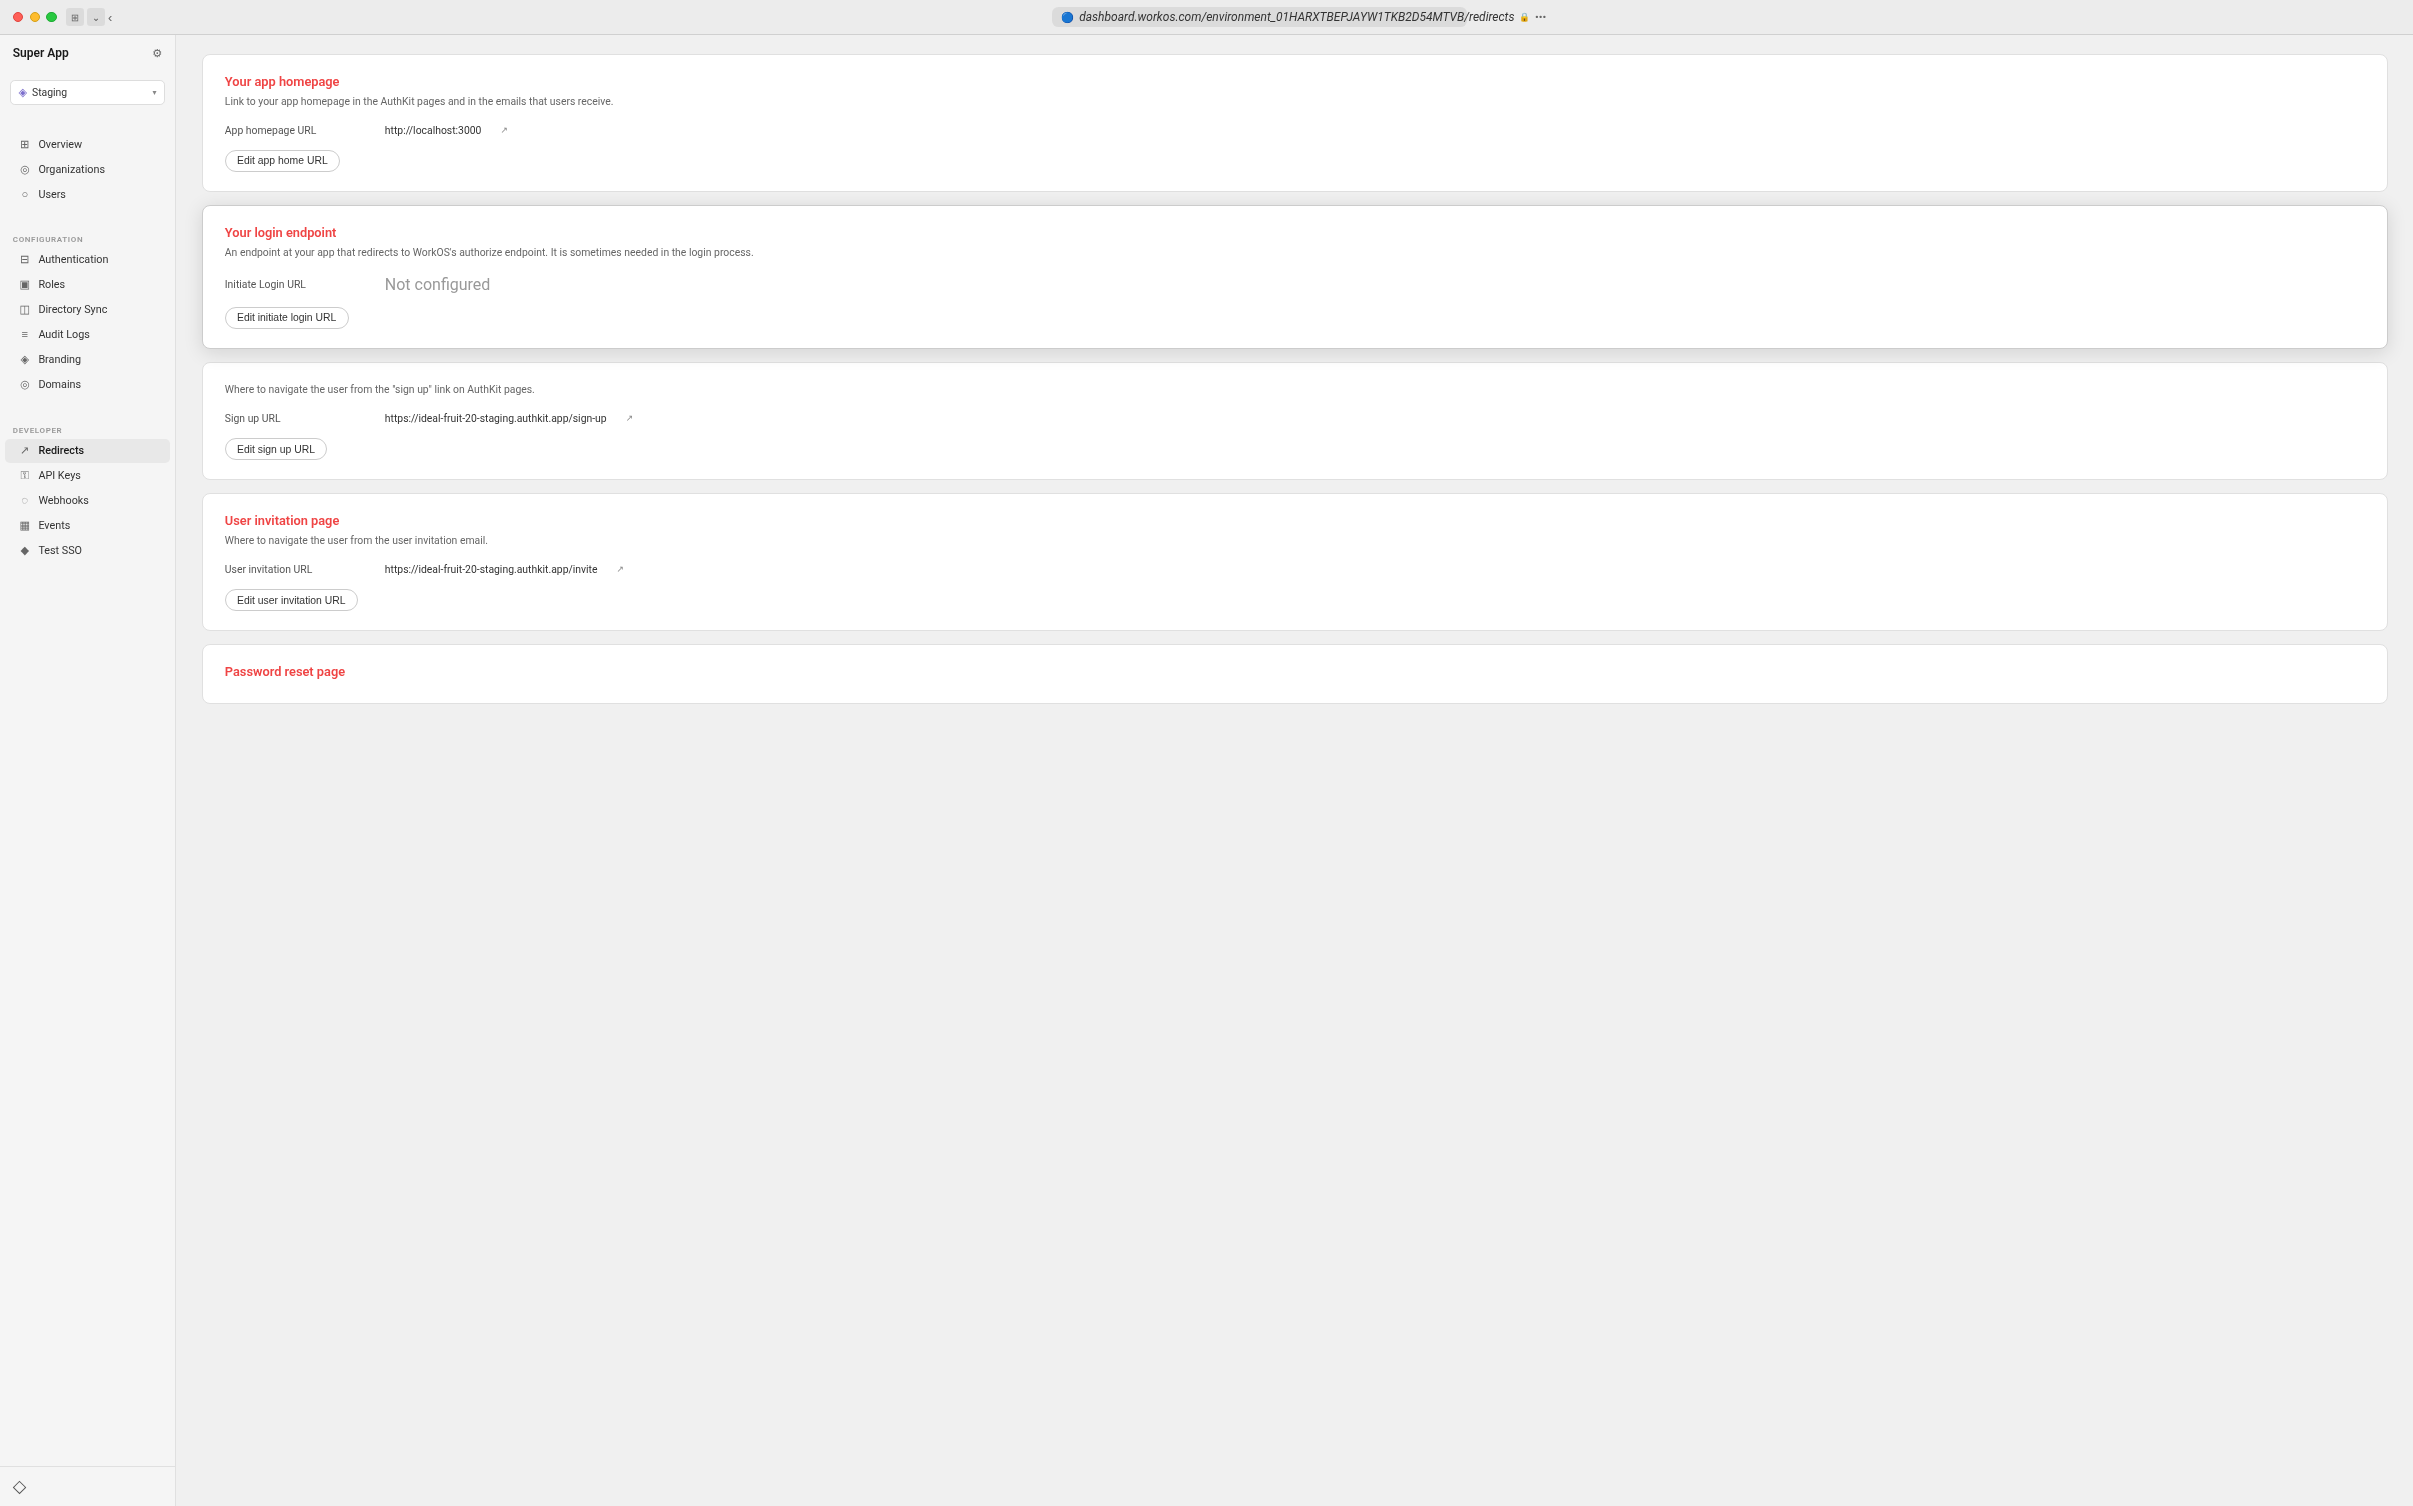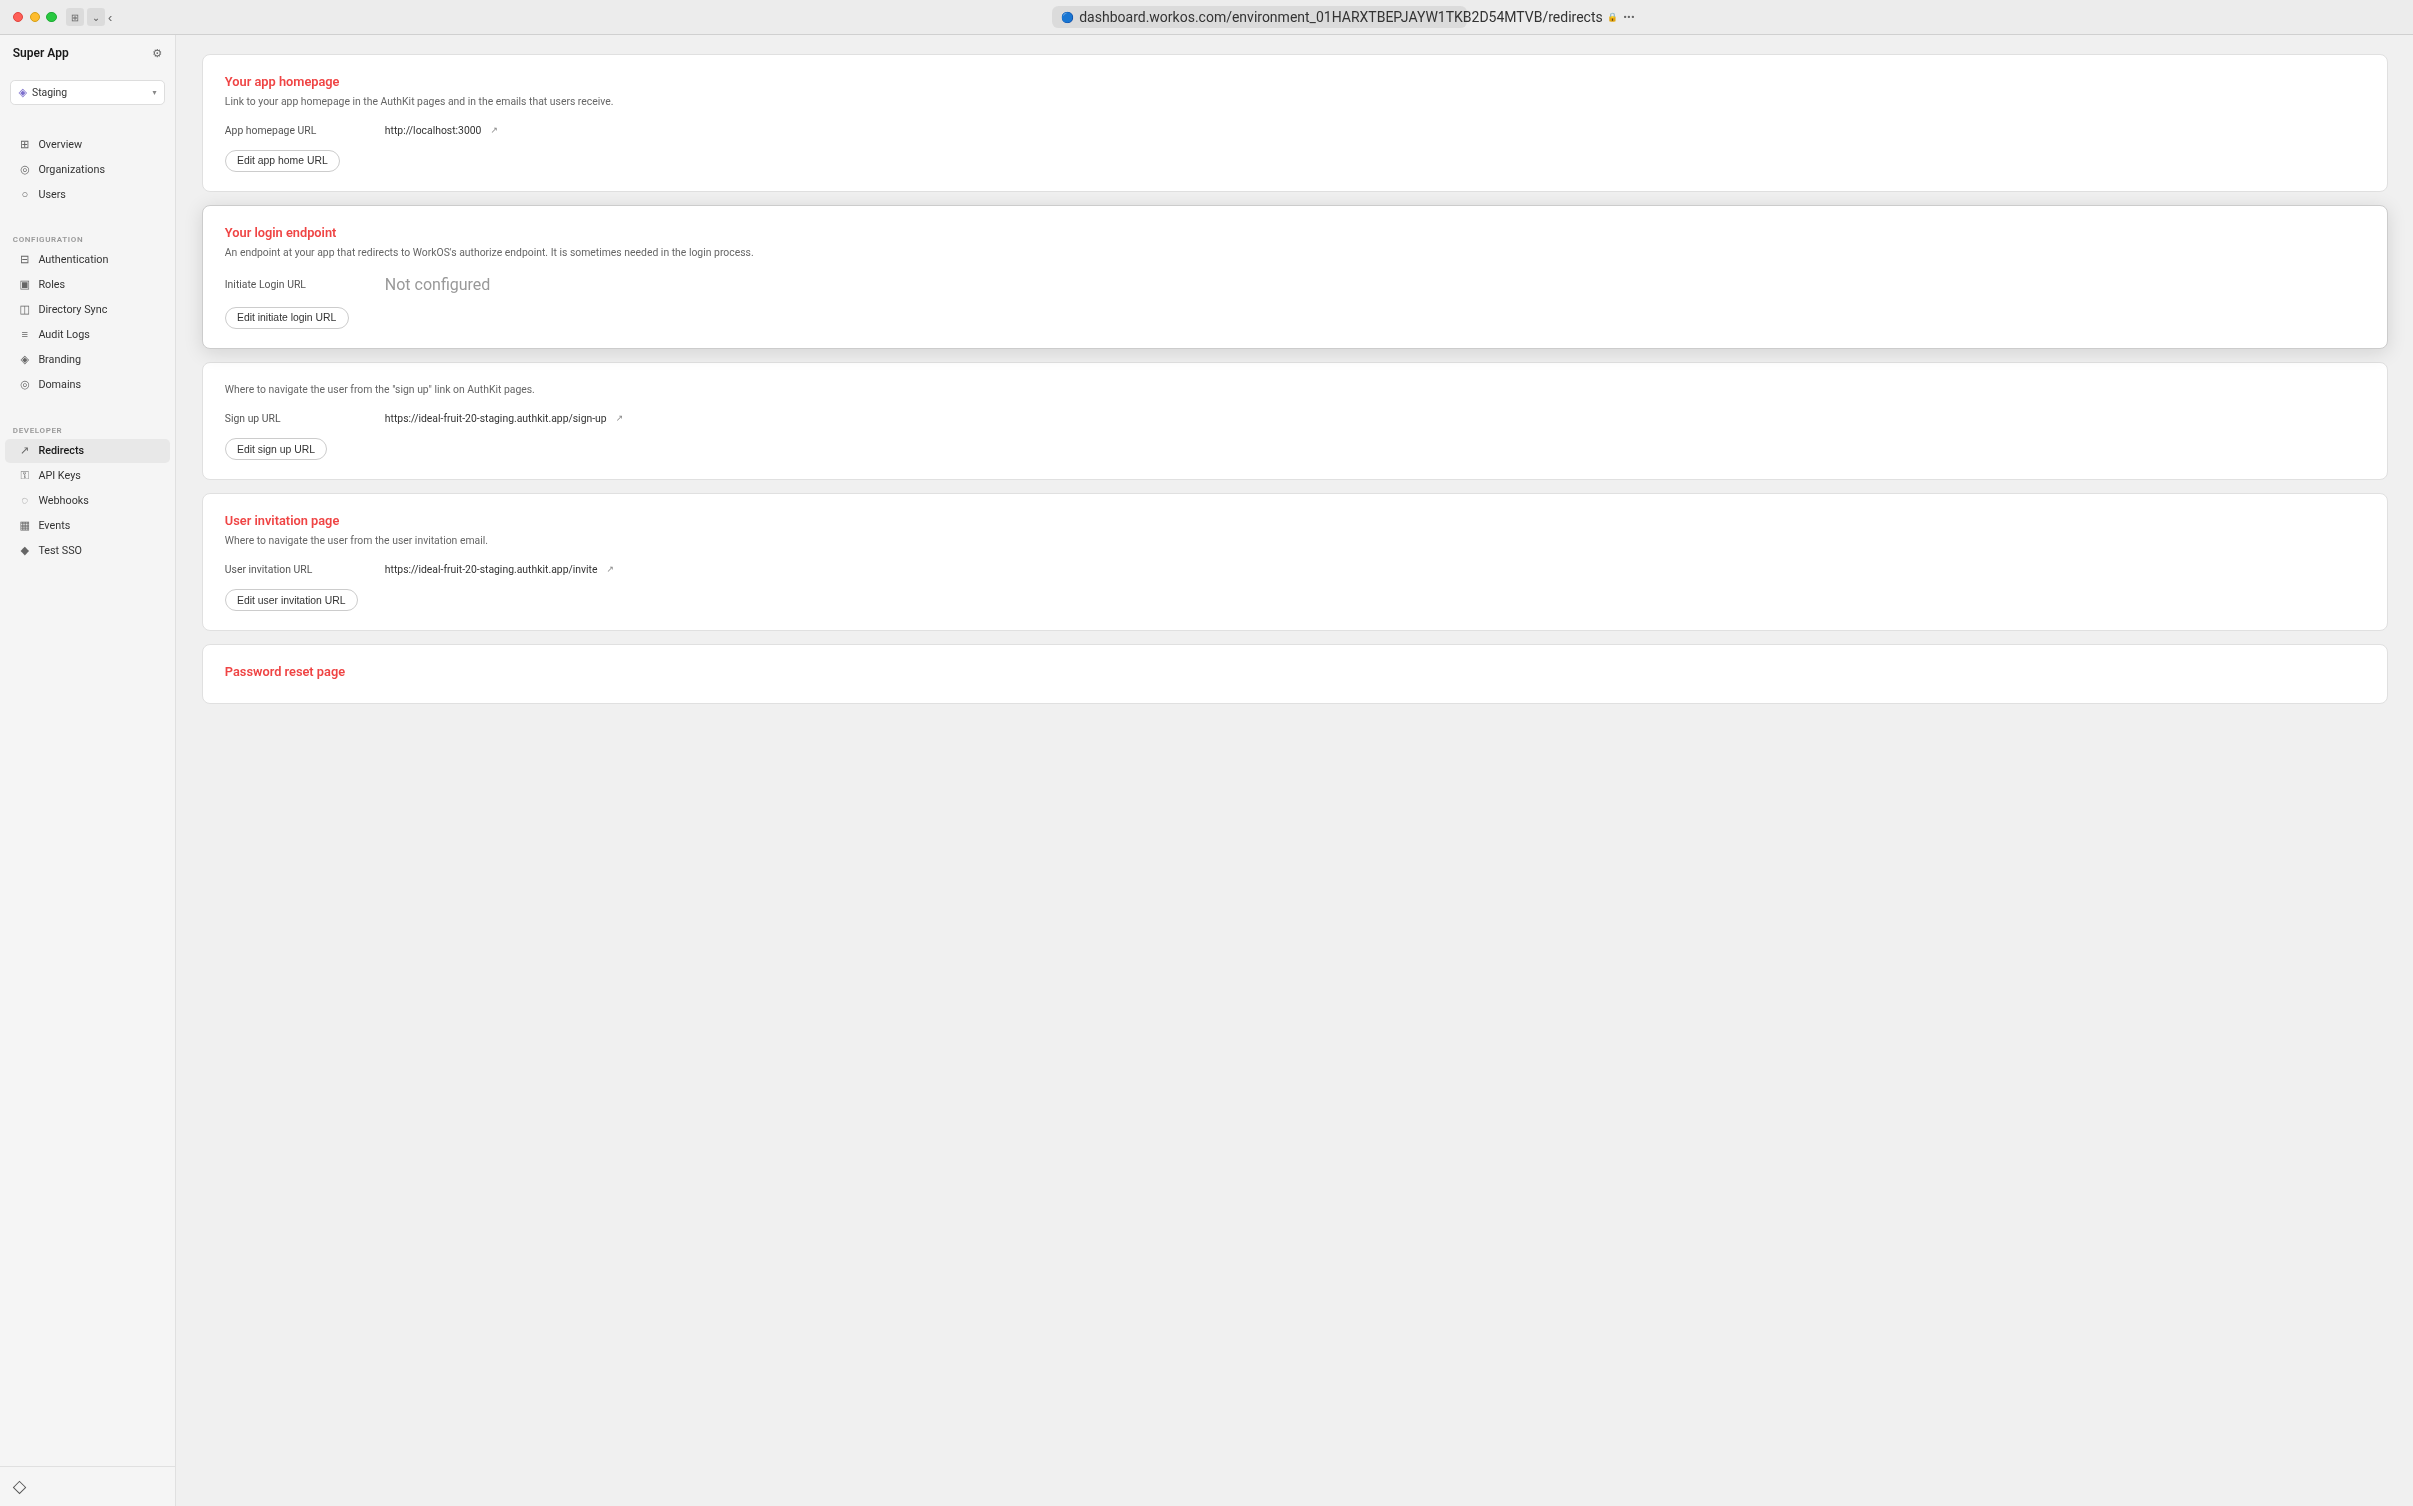--- a/index.html
+++ b/index.html
@@ -57,21 +57,21 @@
       background: rgba(0,0,0,0.07);
       border-radius: 6.4px;
       padding: 3.2px 9.6px;
       font-size: 10.4px;
       color: #333;
       display: flex;
       align-items: center;
       gap: 4.8px;
     }
     .url-favicon { font-size: 10.4px; }
-    .url-text { flex: 1; font-size: 14px; color: #333; }
+    .url-text { flex: 1; font-size: 12px; color: #333; font-style: italic; }
     .url-lock { font-size: 8.8px; color: #666; }
     .url-menu { font-size: 11.2px; color: #666; cursor: pointer; }
 
     
     .sidebar {
       position: fixed;
       top: 35px; left: 0; bottom: 0;
       width: 176px;
       background: #f5f5f5;
       border-right: 0.8px solid #e0e0e0;
@@ -196,21 +196,21 @@
       font-size: 10.4px;
       color: #555;
       width: 160px;
       flex-shrink: 0;
     }
     .field-value {
       font-size: 10.4px;
       color: #333;
       display: flex;
       align-items: center;
-      gap: 9px;
+      gap: 19px;
     }
     .field-value a {
       color: #333;
       text-decoration: none;
     }
     .external-icon { font-size: 8.8px; color: #888; }
     .not-configured { color: #999; font-size: 16px; }
 
     .btn {
       display: inline-flex;

